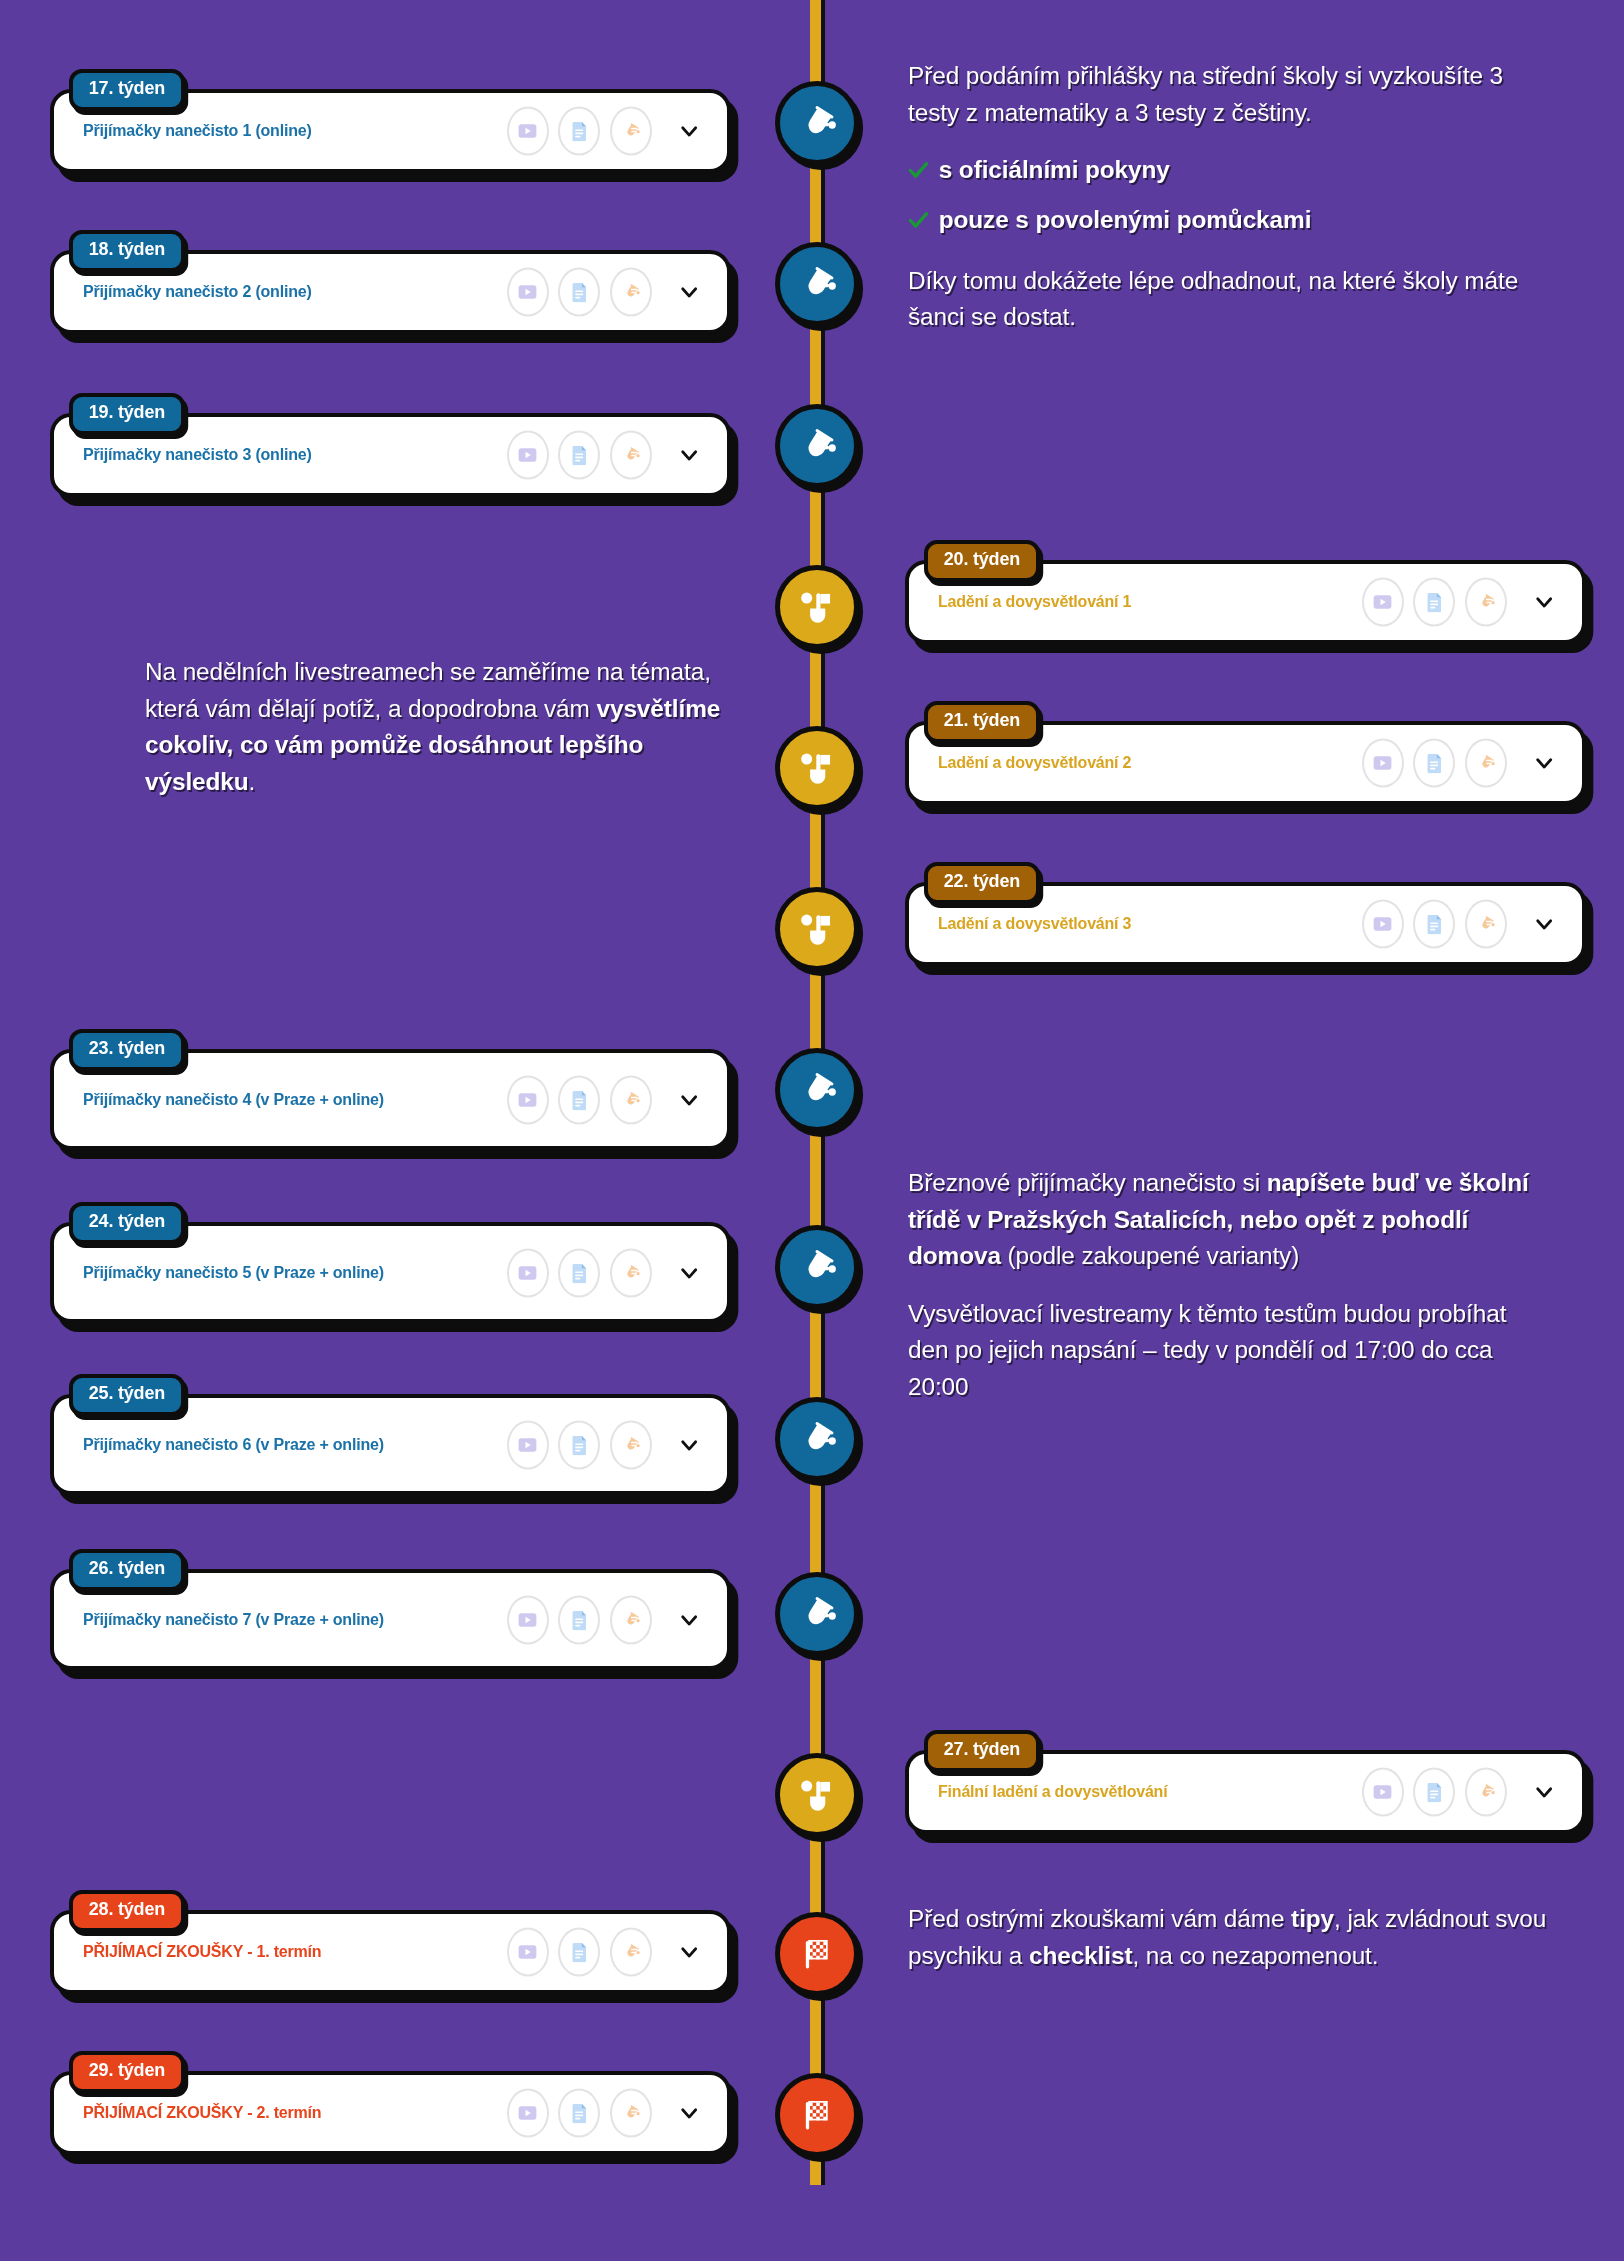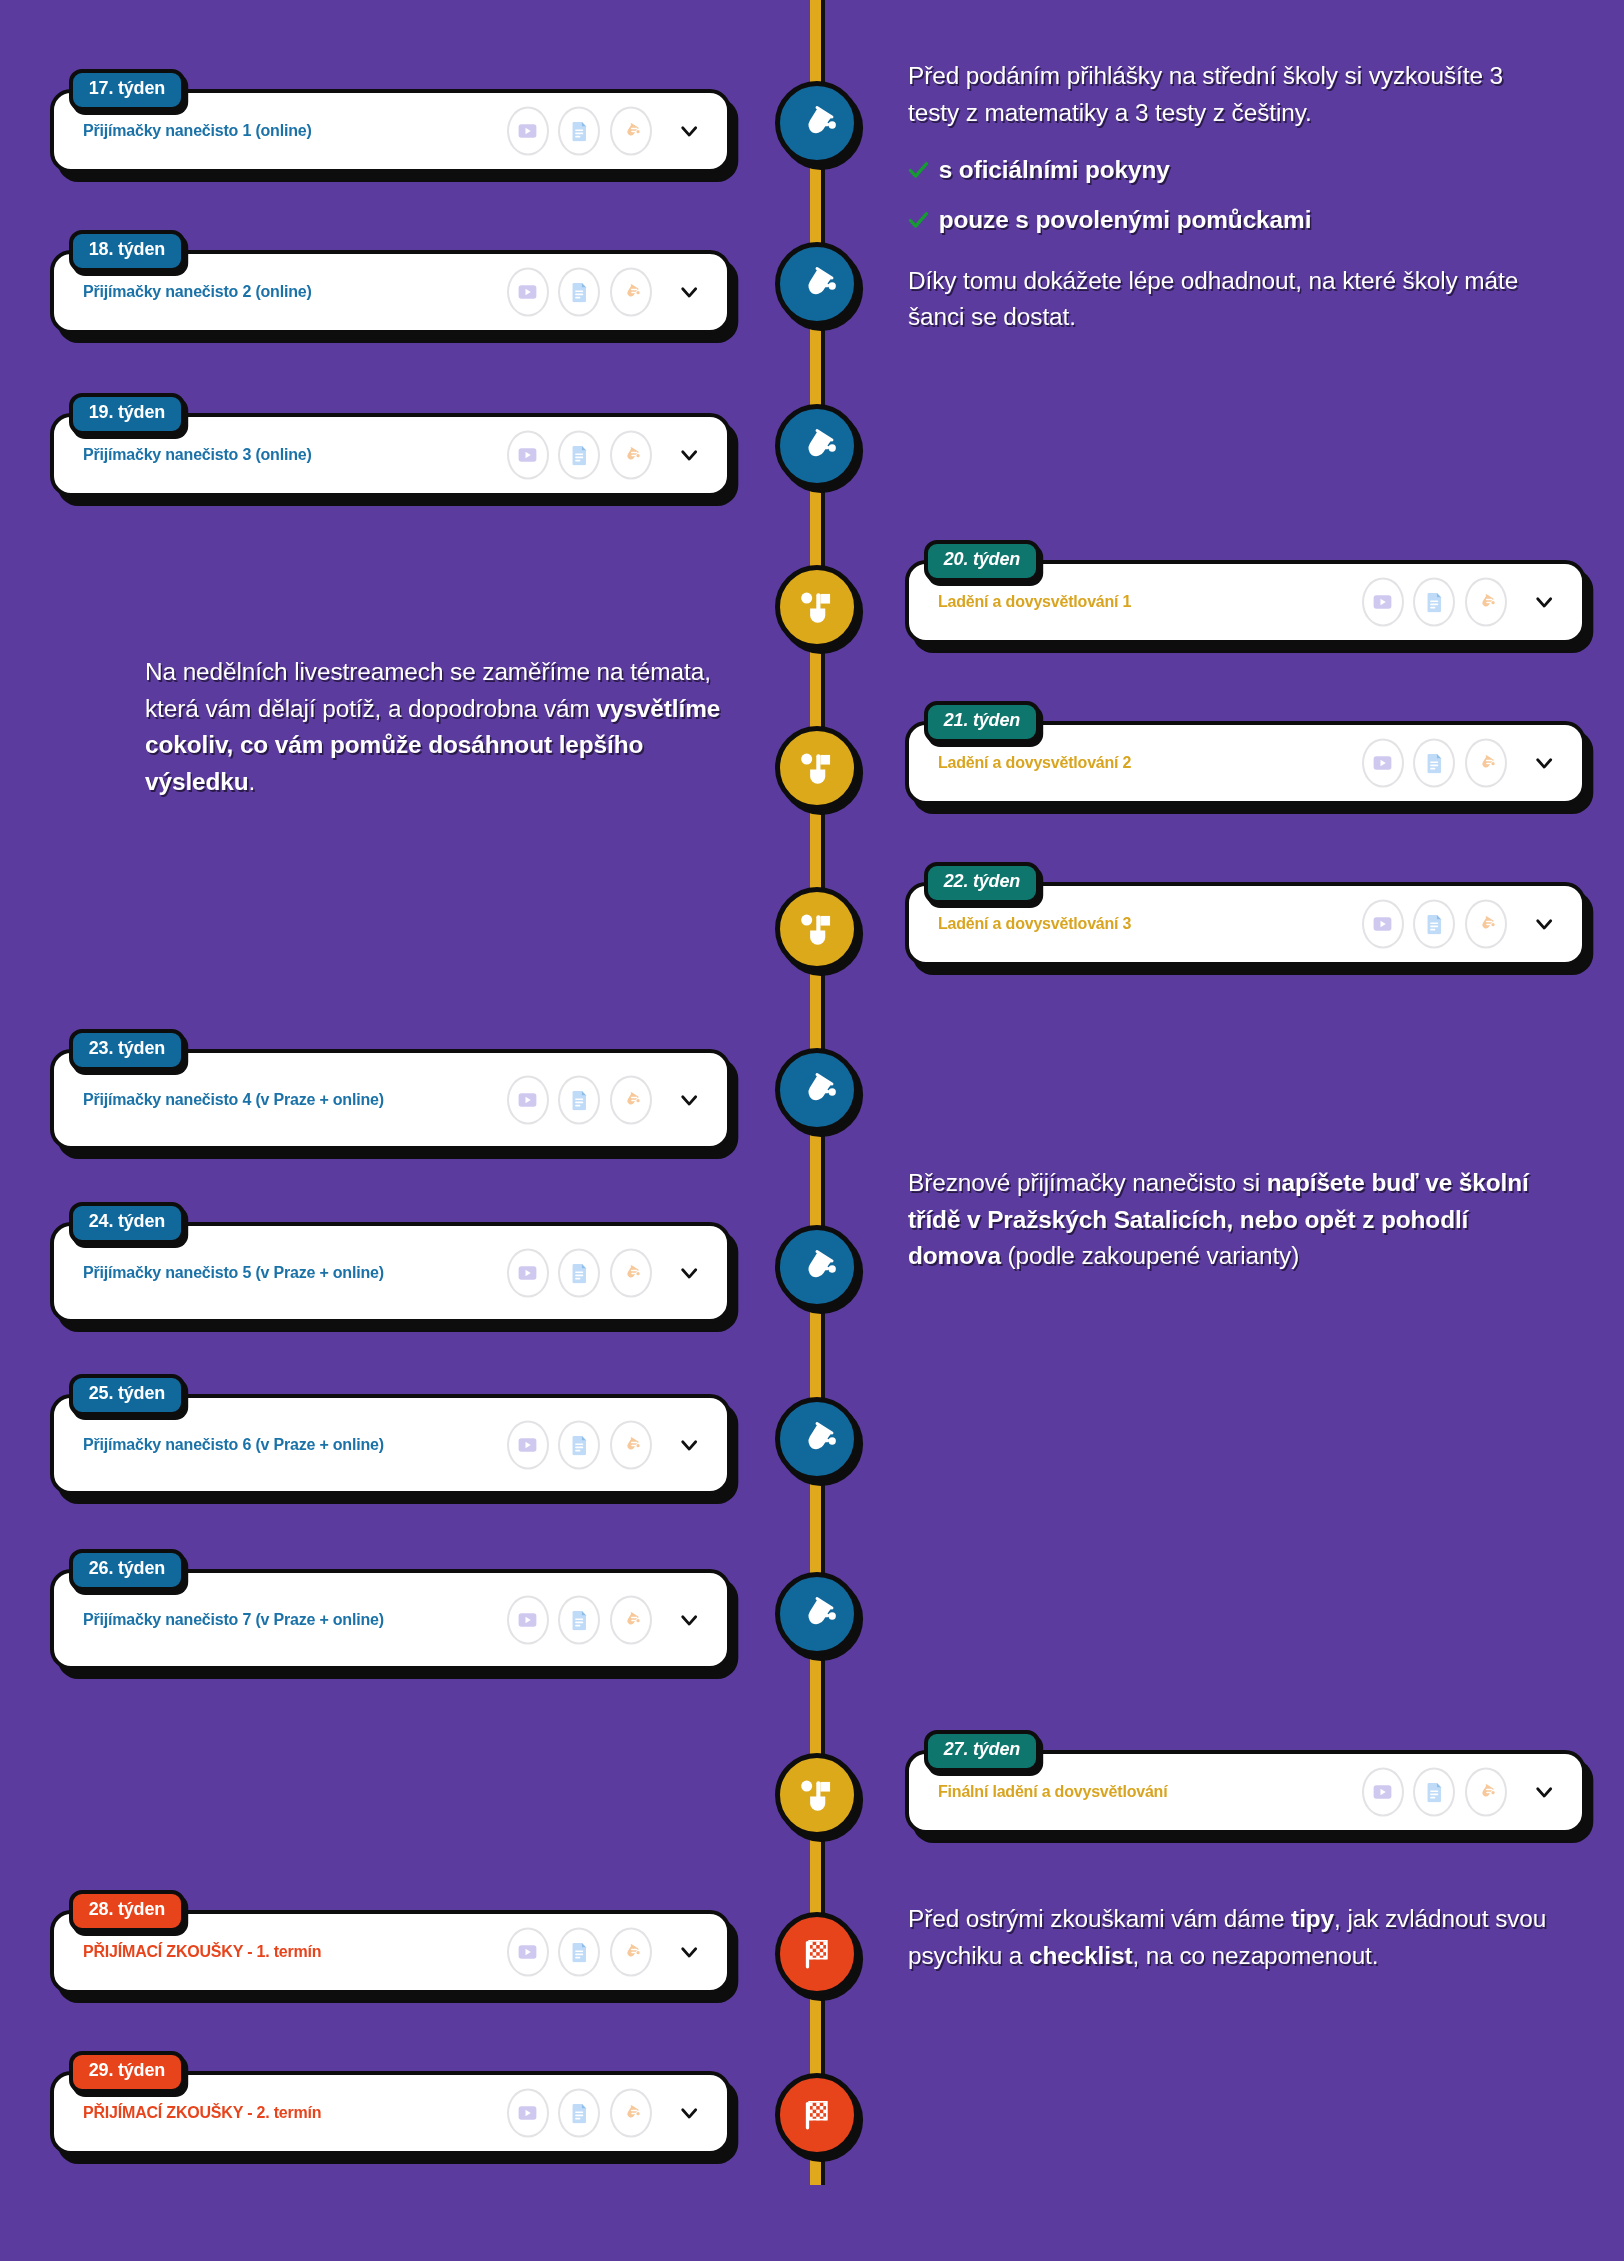--- a/index.html
+++ b/index.html
@@ -84,21 +84,21 @@
     border: 4.1px solid #0d0d0d;
     box-shadow: 3.2px 4.1px 0 #0d0d0d;
     color: #ffffff;
     font-size: 18px;
     font-weight: bold;
     letter-spacing: -0.2px;
     white-space: nowrap;
     z-index: 4;
   }
   .week-badge.blue { background: #11699B; }
-  .week-badge.gold { background: #0f766e; font-style: italic; }
+  .week-badge.gold { background: #a16207; }
   .week-badge.red  { background: #E8441C; }
 
   
   .icon-cluster {
     position: absolute;
     right: 75px;
     top: 50%;
     transform: translateY(-50%);
     display: flex;
     gap: 9.7px;
@@ -792,20 +792,21 @@
     </ul>
     <p>Díky tomu dokážete lépe odhadnout, na které školy máte šanci se dostat.</p>
   </div>
 
   <div class="prose" style="left:145px; top:654px; width:585px;">
     <p><span>Na nedělních livestreamech se zaměříme na témata, která vám dělají potíž, a dopodrobna vám </span><b>vysvětlíme cokoliv, co vám pomůže dosáhnout lepšího výsledku</b><span>.</span></p>
   </div>
 
   <div class="prose" style="left:908px; top:1165px; width:642px;">
     <p><span>Březnové přijímačky nanečisto si </span><b>napíšete buď ve školní třídě v Pražských Satalicích, nebo opět z pohodlí domova</b><span> (podle zakoupené varianty)</span></p>
+    <p>Vysvětlovací livestreamy k těmto testům budou probíhat den po jejich napsání – tedy v pondělí od 17:00 do cca 20:00</p>
   </div>
 
   <div class="prose" style="left:908px; top:1901px; width:642px;">
     <p><span>Před ostrými zkouškami vám dáme </span><b>tipy</b><span>, jak zvládnout svou psychiku a </span><b>checklist</b><span>, na co nezapomenout.</span></p>
   </div>
 
 
 </div>
 
 

